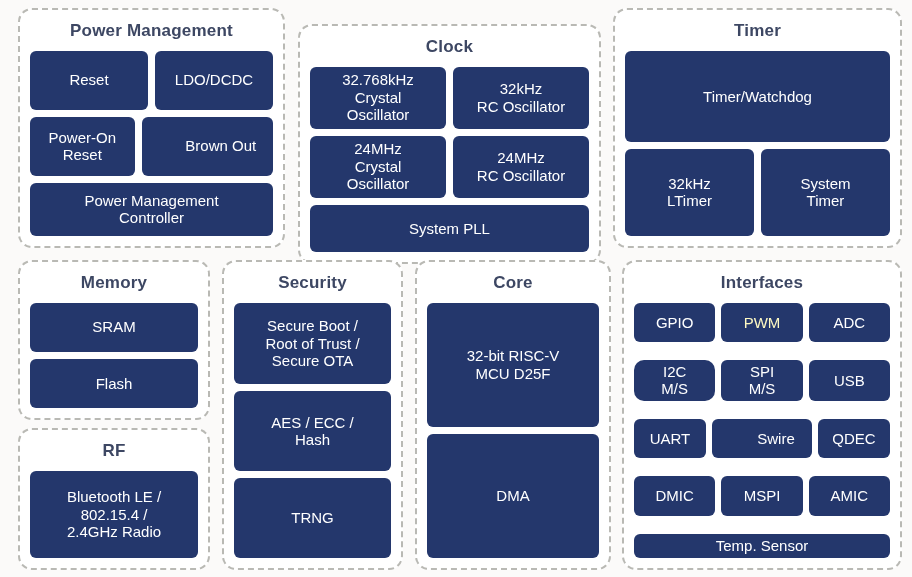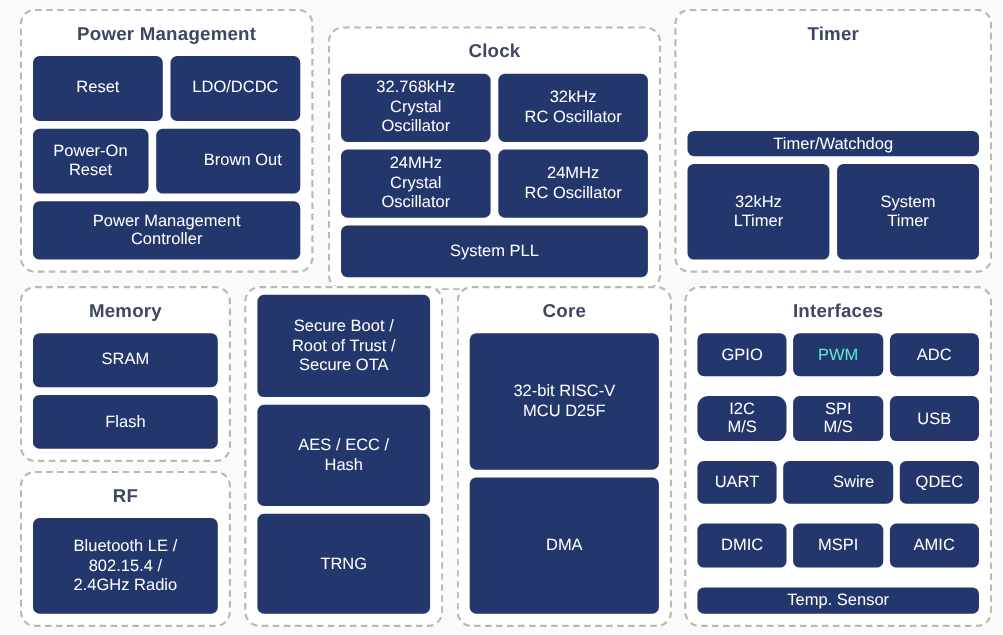--- a/index.html
+++ b/index.html
@@ -70,21 +70,21 @@
 
   
   #p-power .pm-r1{height:59px;}
   #p-power .pm-r2{height:59px;}
   #p-power .pm-r3{flex:1 1 auto;}
 
   #p-clock .ck-r1{height:62px;}
   #p-clock .ck-r2{height:62px;}
   #p-clock .ck-r3{flex:1 1 auto;}
 
-  #p-timer .tm-r1{flex:1.05 1 0;align-items:flex-end;}
+  #p-timer .tm-r1{flex:1.05 1 0;}
   #p-timer .tm-r2{flex:1 1 0;}
 
   #p-memory .blk{flex:1 1 0;}
   #p-rf .blk{flex:1 1 auto;}
 
   #p-security .sec1{flex:1.02 1 0;}
   #p-security .sec2{flex:1 1 0;}
   #p-security .sec3{flex:1 1 0;}
 
   #p-core .core1{flex:1 1 0;}
@@ -168,20 +168,21 @@
   <div class="panel" id="p-rf" style="border-color: rgb(185, 185, 180); background: rgb(255, 255, 255);">
     <div class="panel-title" style="color: rgb(61, 71, 99);">RF</div>
     <div class="panel-body">
       <div class="blk" style="background: rgb(36, 55, 108); color: rgb(255, 255, 255);">Bluetooth LE /
 802.15.4 /
 2.4GHz Radio</div>
     </div>
   </div>
 
   <div class="panel" id="p-security" style="border-color: rgb(185, 185, 180); background: rgb(255, 255, 255);">
+    <div class="panel-title" style="color: rgb(61, 71, 99);">Security</div>
     <div class="panel-body">
       <div class="blk sec1" style="background: rgb(36, 55, 108); color: rgb(255, 255, 255);">Secure Boot /
 Root of Trust /
 Secure OTA</div>
       <div class="blk sec2" style="background: rgb(36, 55, 108); color: rgb(255, 255, 255);">AES / ECC /
 Hash</div>
       <div class="blk sec3" style="background: rgb(36, 55, 108); color: rgb(255, 255, 255);">TRNG</div>
     </div>
   </div>
 
@@ -192,21 +193,21 @@
 MCU D25F</div>
       <div class="blk core2" style="background: rgb(36, 55, 108); color: rgb(255, 255, 255);">DMA</div>
     </div>
   </div>
 
   <div class="panel" id="p-interfaces" style="border-color: rgb(185, 185, 180); background: rgb(255, 255, 255);">
     <div class="panel-title" style="color: rgb(61, 71, 99);">Interfaces</div>
     <div class="panel-body">
       <div class="row">
         <div class="blk" style="background: rgb(36, 55, 108); color: rgb(255, 255, 255);">GPIO</div>
-        <div class="blk" style="background: rgb(36, 55, 108); color: #5eead4;">PWM</div>
+        <div class="blk" style="background: rgb(36, 55, 108); color: #fef9c3;">PWM</div>
         <div class="blk" style="background: rgb(36, 55, 108); color: rgb(255, 255, 255);">ADC</div>
       </div>
       <div class="row">
         <div class="blk" style="background: rgb(36, 55, 108); color: rgb(255, 255, 255); border-radius: 10px;">I2C
 M/S</div>
         <div class="blk" style="background: rgb(36, 55, 108); color: rgb(255, 255, 255);">SPI
 M/S</div>
         <div class="blk" style="background: rgb(36, 55, 108); color: rgb(255, 255, 255);">USB</div>
       </div>
       <div class="row">

